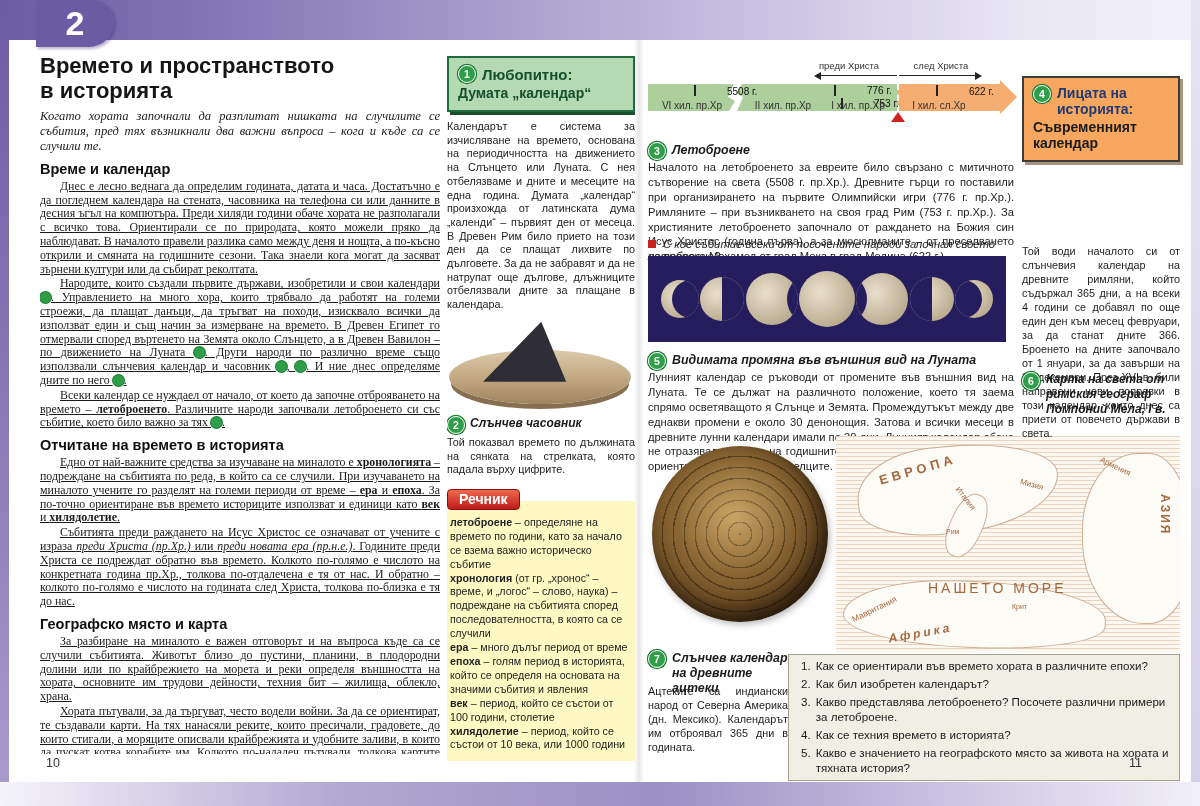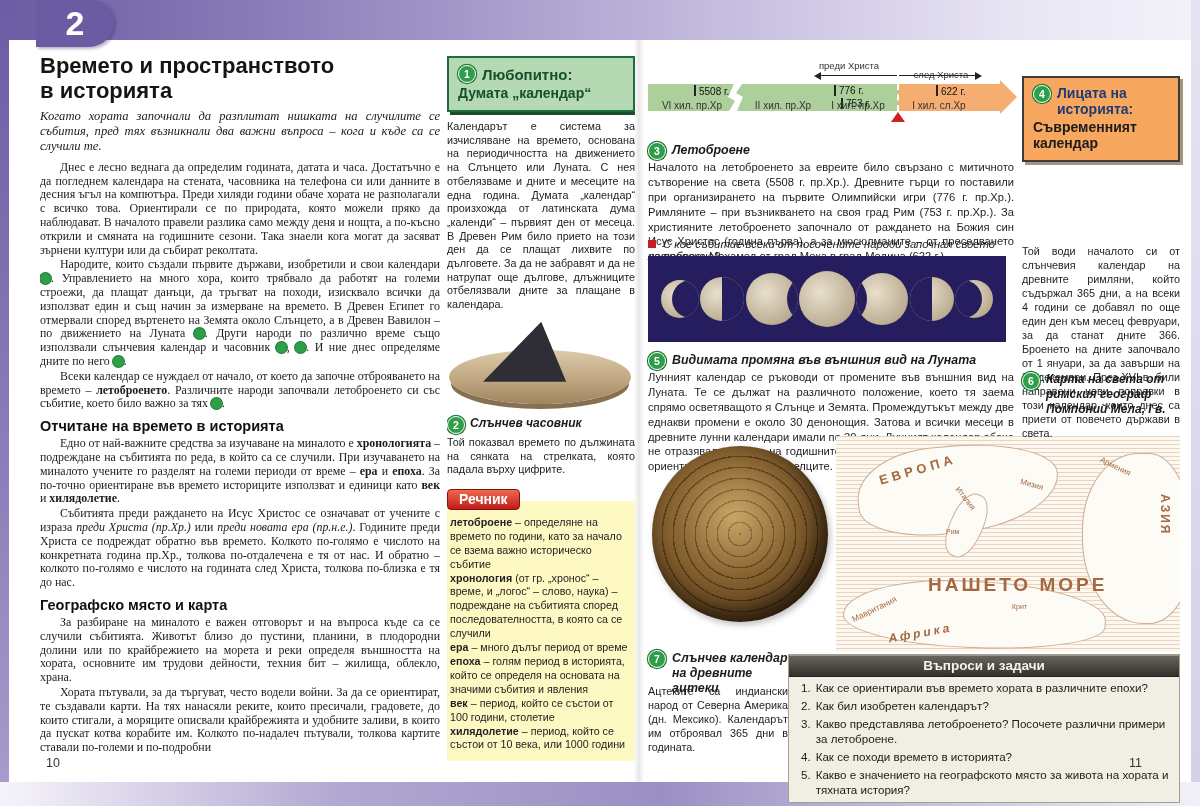--- a/index.html
+++ b/index.html
@@ -32,21 +32,21 @@
     font-family:"Liberation Sans",sans-serif;font-weight:700;font-size:8px;line-height:11px;
     text-align:center;vertical-align:1px;box-shadow:0 0 0 1px #1d7a33;}
 
   
   .page-left{position:absolute;left:40px;top:54px;width:400px;height:700px;overflow:hidden;}
   .title{margin:0 0 6px;font-size:22px;line-height:1.12;font-weight:700;color:#151515;}
   .intro{margin:4px 0 7px;font-family:"Liberation Serif",serif;font-style:italic;font-size:12.6px;
     line-height:1.18;text-align:justify;}
   .page-left h2{margin:7px 0 3px;font-size:14.5px;font-weight:700;color:#111;}
   .body{margin:0 0 1px;font-family:"Liberation Serif",serif;font-size:11.9px;line-height:1.16;
-    text-align:justify;text-indent:20px;}
+    text-align:justify;text-indent:20px;text-decoration:underline;}
 
   
   .col-mid{position:absolute;left:447px;top:56px;width:188px;height:726px;overflow:hidden;}
   .curio-box{border:2px solid #1f6b40;background:#b5d9b2;padding:7px 9px 9px;box-shadow:3px 3px 0 #1a4f2e;}
   .curio-head{display:flex;align-items:center;gap:6px;}
   .curio-t1{font-size:15px;font-weight:700;color:#14502c;}
   .curio-t2{font-size:14px;font-weight:700;color:#14502c;margin-top:2px;}
   .smalltxt{margin:8px 0 0;font-size:10.8px;line-height:1.27;text-align:justify;color:#222;}
   .sundial{position:relative;height:90px;margin-top:8px;}
   .disc{position:absolute;left:2px;top:30px;width:182px;height:54px;border-radius:50%;
@@ -78,21 +78,21 @@
   .arr-r{border-left:7px solid #222;}
   .tl-green{position:absolute;left:0;top:30px;width:250px;height:27px;background:#accf9b;}
   .tl-orange{position:absolute;left:250px;top:30px;width:102px;height:27px;background:#f5ad72;}
   .tl-ah{position:absolute;left:352px;top:26px;width:0;height:0;border-top:17px solid transparent;
     border-bottom:17px solid transparent;border-left:17px solid #f5ad72;}
   .tl-zig{position:absolute;left:79px;top:30px;width:20px;height:27px;}
   .tl-div{position:absolute;left:249px;top:30px;height:27px;border-left:2px dashed #fff;}
   .tl-tri{position:absolute;left:243px;top:58px;width:0;height:0;border-left:7px solid transparent;
     border-right:7px solid transparent;border-bottom:10px solid #cc2222;}
   .tick{position:absolute;width:2px;height:11px;background:#222;}
-  .tick-lbl{position:absolute;font-size:10px;color:#111;}
+  .tick-lbl{position:absolute;font-size:10px;color:#111;margin-left:28px;}
   .ax-lbl{position:absolute;top:46px;width:84px;text-align:center;font-size:10px;color:#333;}
 
   
   .moonbox{position:absolute;left:648px;top:256px;width:358px;height:86px;background:#261d5e;
     display:flex;align-items:center;justify-content:space-around;padding:0 12px;box-sizing:border-box;}
   .moon{position:relative;border-radius:50%;overflow:hidden;flex:0 0 auto;
     background:radial-gradient(circle at 38% 38%,#e8dfcd,#bcae92 70%,#a29379);}
   .moon::after{content:"";position:absolute;left:0;top:0;width:100%;height:100%;border-radius:50%;background:#261d5e;}
   .m1,.m7{width:38px;height:38px;} .m2,.m6{width:44px;height:44px;}
   .m3,.m5{width:52px;height:52px;} .m4{width:56px;height:56px;}
@@ -118,21 +118,21 @@
     background:repeating-linear-gradient(180deg,rgba(186,126,84,.30) 0 1px,transparent 1px 4px);}
   .land{position:absolute;background:#fdfbf6;border:1px solid rgba(170,110,70,.55);}
   .land-eu{left:6%;top:4%;width:58%;height:40%;border-radius:40% 60% 55% 45%/55% 45% 60% 40%;transform:rotate(-6deg);}
   .land-as{right:-4%;top:8%;width:32%;height:78%;border-radius:50% 40% 40% 55%/45% 55% 45% 50%;}
   .land-af{left:2%;bottom:2%;width:76%;height:30%;border-radius:45% 55% 50% 50%/60% 55% 40% 45%;transform:rotate(2deg);}
   .land-it{left:33%;top:26%;width:9%;height:30%;border-radius:45%;transform:rotate(24deg);}
   .map span{position:absolute;color:#a5683f;white-space:nowrap;}
   .lb-eu{left:42px;top:26px;font-size:13px;font-weight:700;letter-spacing:4px;transform:rotate(-16deg);}
   .lb-as{right:8px;top:58px;font-size:12px;font-weight:700;letter-spacing:2px;writing-mode:vertical-rl;}
   .lb-af{left:52px;bottom:12px;font-size:12px;font-weight:700;font-style:italic;letter-spacing:3px;transform:rotate(-10deg);}
-  .lb-sea{left:92px;bottom:56px;font-size:19px;font-weight:700;letter-spacing:3px;}
+  .lb-sea{left:92px;bottom:56px;font-size:14px;font-weight:400;letter-spacing:3px;}
   .lb-mav{left:14px;bottom:38px;font-size:8.5px;transform:rotate(-26deg);}
   .lb-it{left:116px;top:58px;font-size:8px;transform:rotate(52deg);}
   .lb-miz{left:184px;top:44px;font-size:8px;transform:rotate(16deg);}
   .lb-arm{right:48px;top:26px;font-size:8px;transform:rotate(26deg);}
   .lb-rim{left:110px;top:92px;font-size:7px;}
   .lb-krit{left:176px;bottom:42px;font-size:7px;}
 
   
   .qbox{position:absolute;left:788px;top:654px;width:392px;background:#f1eee3;border:1px solid #a39f91;
     box-sizing:border-box;padding-bottom:5px;}
@@ -169,20 +169,21 @@
   </div>
   <div class="seam"></div>
 
   <section class="page-left">
     <h1 class="title">
       <span>Времето и пространството</span><br>
       <span>в историята</span>
     </h1>
     <p class="intro">Когато хората започнали да разплитат нишката на случилите се събития, пред тях възникнали два важни въпроса – кога и къде са се случили те.</p>
 
+    <h2>Време и календар</h2>
     <p class="body"><span>Днес е лесно веднага да определим годината, датата и часа. Достатъчно е да погледнем календара на стената, часовника на телефона си или данните в десния ъгъл на компютъра. Преди хиляди години обаче хората не разполагали с всичко това. Ориентирали се по природата, която можели пряко да наблюдават. В началото правели разлика само между деня и нощта, а по-късно открили и смяната на годишните сезони. Така знаели кога могат да засяват зърнени култури или да събират реколтата.</span></p>
     <p class="body"><span>Народите, които създали първите държави, изобретили и свои календари </span><span class="sg-m">1</span><span>. Управлението на много хора, които трябвало да работят на големи строежи, да плащат данъци, да тръгват на походи, изисквало всички да използват един и същ начин за измерване на времето. В Древен Египет го отмервали според въртенето на Земята около Слънцето, а в Древен Вавилон – по движението на Луната </span><span class="sg-m">5</span><span>. Други народи по различно време също използвали слънчевия календар и часовник </span><span class="sg-m">7</span><span>, </span><span class="sg-m">2</span><span>. И ние днес определяме дните по него </span><span class="sg-m">4</span><span>.</span></p>
     <p class="body"><span>Всеки календар се нуждаел от начало, от което да започне отброяването на времето – </span><span class="sg-b">летоброенето</span><span>. Различните народи започвали летоброенето си със събитие, което било важно за тях </span><span class="sg-m">3</span><span>.</span></p>
 
     <h2>Отчитане на времето в историята</h2>
     <p class="body"><span>Едно от най-важните средства за изучаване на миналото е </span><span class="sg-b">хронологията</span><span> – подреждане на събитията по реда, в който са се случили. При изучаването на миналото учените го разделят на големи периоди от време – </span><span class="sg-b">ера</span><span> и </span><span class="sg-b">епоха</span><span>. За по-точно ориентиране във времето историците използват и единици като </span><span class="sg-b">век</span><span> и </span><span class="sg-b">хилядолетие</span><span>.</span></p>
     <p class="body"><span>Събитията преди раждането на Исус Христос се означават от учените с израза </span><span class="sg-i">преди Христа (пр.Хр.)</span><span> или </span><span class="sg-i">преди новата ера (пр.н.е.)</span><span>. Годините преди Христа се подреждат обратно във времето. Колкото по-голямо е числото на конкретната година пр.Хр., толкова по-отдалечена е тя от нас. И обратно – колкото по-голямо е числото на годината след Христа, толкова по-близка е тя до нас.</span></p>
 
     <h2>Географско място и карта</h2>
     <p class="body"><span>За разбиране на миналото е важен отговорът и на въпроса къде са се случили събитията. Животът близо до пустини, планини, в плодородни долини или по крайбрежието на морета и реки определя външността на хората, основните им трудови дейности, техния бит – жилища, облекло, храна.</span></p>
@@ -220,21 +221,21 @@
         <p class="gl"><b>ера</b> <span>– много дълъг период от време</span></p>
         <p class="gl"><b>епоха</b> <span>– голям период в историята, който се определя на основата на значими събития и явления</span></p>
         <p class="gl"><b>век</b> <span>– период, който се състои от 100 години, столетие</span></p>
         <p class="gl"><b>хилядолетие</b> <span>– период, който се състои от 10 века, или 1000 години</span></p>
       </div>
     </div>
   </aside>
 
   <div class="timeline">
     <span class="era-lbl" style="left:160px;width:82px;">преди Христа</span>
-    <span class="era-lbl" style="left:252px;width:82px;margin-top:9px;">след Христа</span>
+    <span class="era-lbl" style="left:252px;width:82px;">след Христа</span>
     <span class="era-line" style="left:172px;width:77px;"></span>
     <span class="era-line" style="left:251px;width:76px;"></span>
     <span class="arr arr-l" style="left:166px;"></span>
     <span class="arr arr-r" style="left:327px;"></span>
 
     <div class="tl-green"></div>
     <div class="tl-orange"></div>
     <div class="tl-ah"></div>
     <div class="tl-zig">
       <svg width="20" height="27" viewBox="0 0 20 27">
@@ -304,36 +305,35 @@
     <span class="lb-krit">Крит</span>
   </div>
 
   <div class="sec-head sec7-head">
     <span class="num">7</span>
     <span class="sec-title">Слънчев календар на древните ацтеки</span>
   </div>
   <p class="sec-text sec7-text" style="margin:0;">Ацтеките са индиански народ от Северна Америка (дн. Мексико). Календарът им отброявал 365 дни в годината.</p>
 
   <div class="qbox">
-    <div class="qbox-head">Въпроси и задачи</div>
     <div class="q">
         <span class="qn">1.</span>
         <span>Как се ориентирали във времето хората в различните епохи?</span>
       </div>
     <div class="q">
         <span class="qn">2.</span>
         <span>Как бил изобретен календарът?</span>
       </div>
     <div class="q">
         <span class="qn">3.</span>
         <span>Какво представлява летоброенето? Посочете различни примери за летоброене.</span>
       </div>
     <div class="q">
         <span class="qn">4.</span>
-        <span>Как се походи времето в историята?</span>
+        <span>Как се техния времето в историята?</span>
       </div>
     <div class="q">
         <span class="qn">5.</span>
         <span>Какво е значението на географското място за живота на хората и тяхната история?</span>
       </div>
   </div>
 
   <div class="faces">
     <div class="faces-head">
       <span class="num">4</span>

